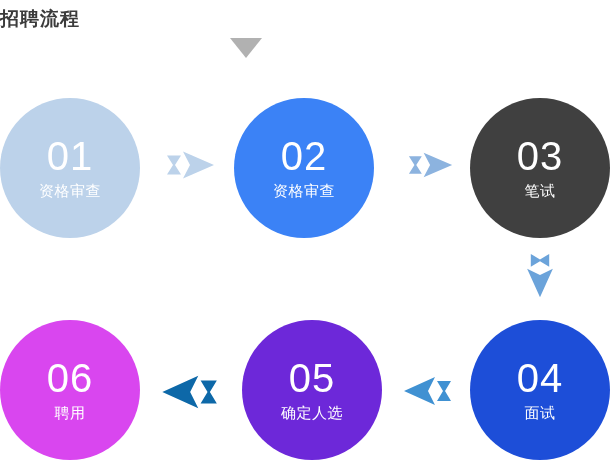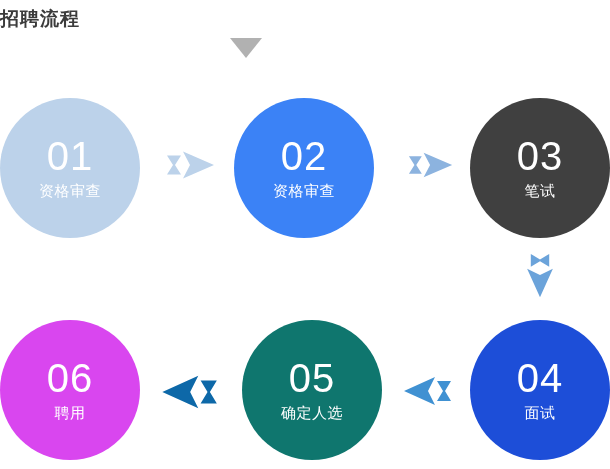--- a/index.html
+++ b/index.html
@@ -99,21 +99,21 @@
   <div class="step" style="left: 470px; top: 98px; width: 140px; height: 140px; background: #404040;">
     <div class="step-num">03</div>
     <div class="step-label">笔试</div>
   </div>
 
   <div class="step" style="left: 470px; top: 320px; width: 140px; height: 140px; background: #1d4ed8;">
     <div class="step-num">04</div>
     <div class="step-label">面试</div>
   </div>
 
-  <div class="step" style="left: 242px; top: 320px; width: 140px; height: 140px; background: #0f766e;">
+  <div class="step" style="left: 242px; top: 320px; width: 140px; height: 140px; background: #6d28d9;">
     <div class="step-num">05</div>
     <div class="step-label">确定人选</div>
   </div>
 
   <div class="step" style="left: 0px; top: 320px; width: 140px; height: 140px; background: #d946ef;">
     <div class="step-num">06</div>
     <div class="step-label">聘用</div>
   </div>
 
   <div class="arrow" style="left: 166px; top: 141px; width: 50px; height: 48px;">

